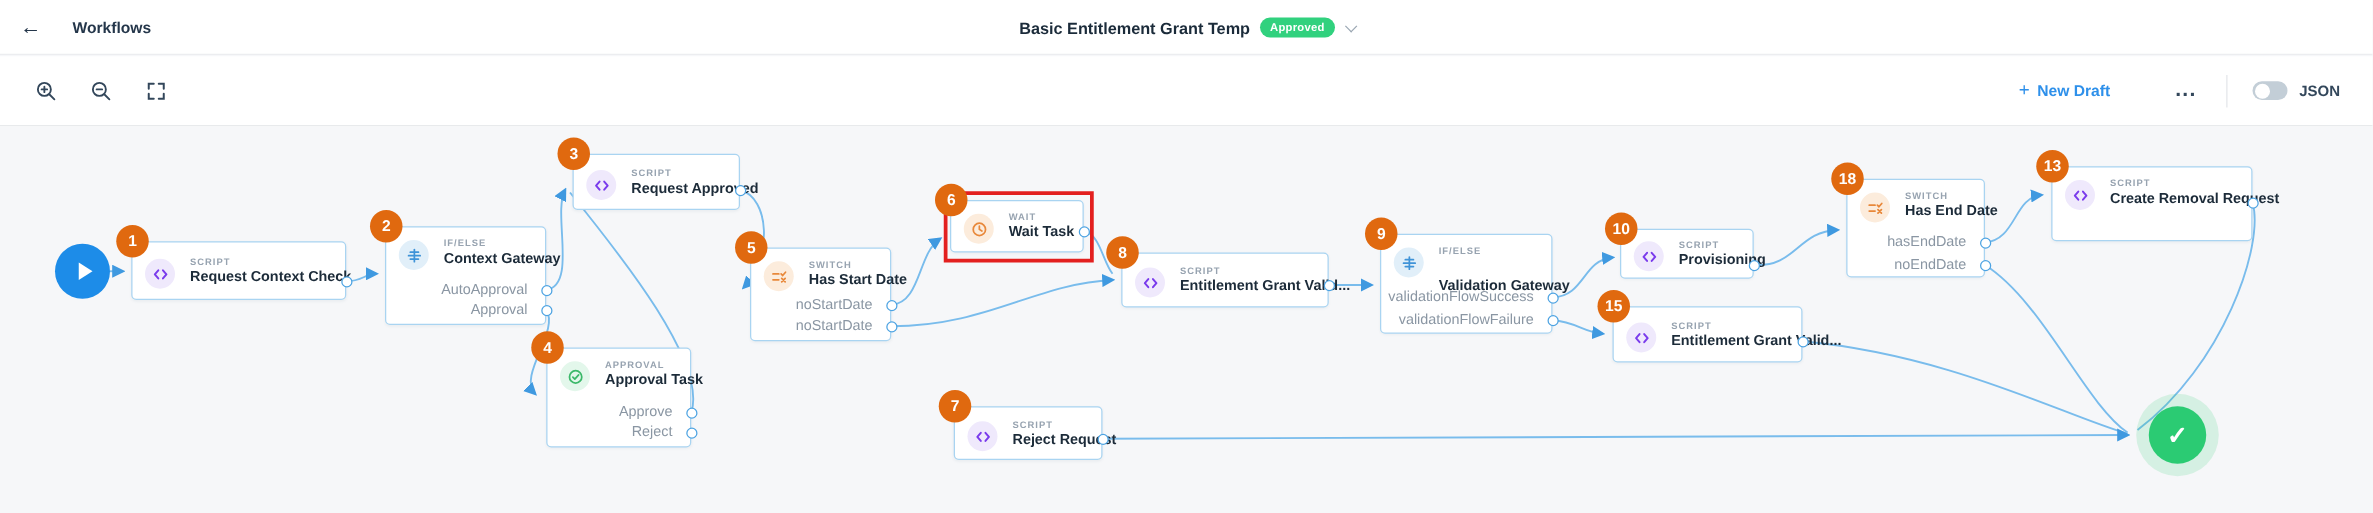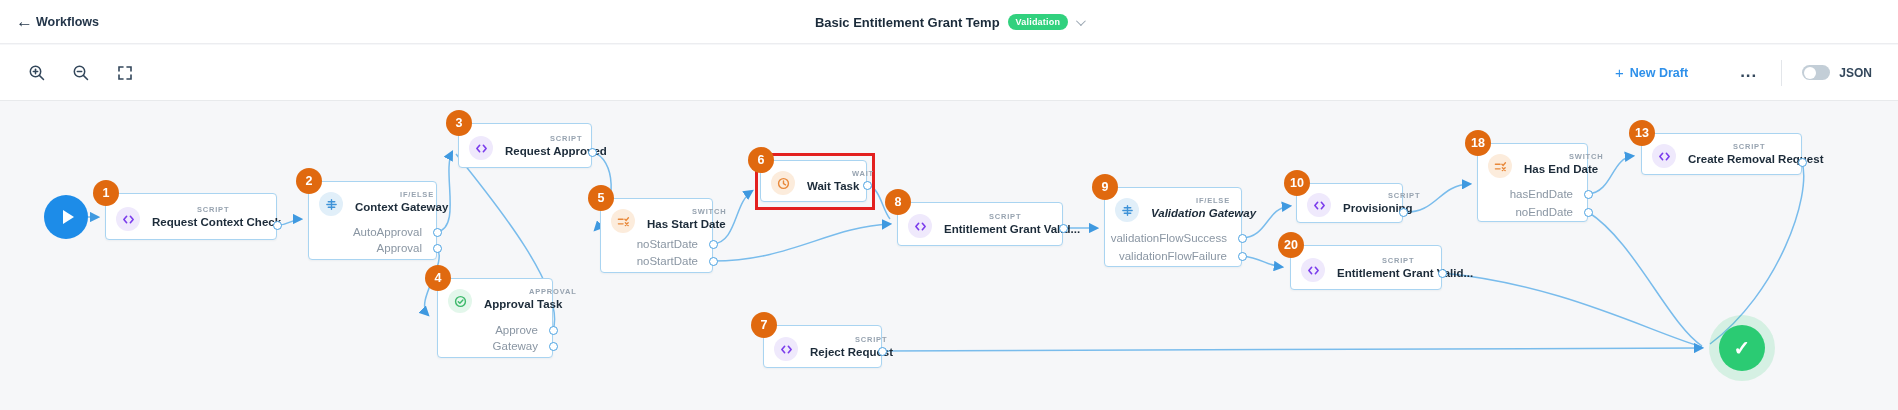--- a/index.html
+++ b/index.html
@@ -3,21 +3,21 @@
 <meta charset="utf-8">
 <style>
   * { margin:0; padding:0; box-sizing:border-box; }
   html,body { width:1898px; height:410px; overflow:hidden;
     font-family:"Liberation Sans", sans-serif; background:#f6f7f9; }
 
   
   .header { position:absolute; left:0; top:0; width:1898px; height:44px;
     background:#fff; border-bottom:1px solid #ecedf0; display:flex; align-items:center; }
   .back-btn { margin-left:16px; font-size:17px; color:#24364a; cursor:pointer; line-height:1; }
-  .hdr-label { margin-left:3px; font-size:12.5px; font-weight:700; color:#24364a; }
+  .hdr-label { margin-left:25px; font-size:12.5px; font-weight:700; color:#24364a; }
   .hdr-center { position:absolute; left:0; right:0; top:0; height:44px;
     display:flex; align-items:center; justify-content:center; gap:8px; pointer-events:none; }
   .hdr-title { font-size:13px; font-weight:700; color:#1b2b3a; pointer-events:auto; }
   .status-pill { background:#31d17e; color:#fff; font-size:9px; font-weight:700;
     padding:3px 8px; border-radius:9px; letter-spacing:.2px; pointer-events:auto; }
   .hdr-chevron { width:7px; height:7px; border-right:1.6px solid #9aa6b2; border-bottom:1.6px solid #9aa6b2;
     transform:rotate(45deg) translateY(-2px); pointer-events:auto; cursor:pointer; }
 
   
   .toolbar { position:absolute; left:0; top:45px; width:1898px; height:56px;
@@ -49,21 +49,21 @@
     display:flex; align-items:center; justify-content:center; z-index:4; }
   .node-icon { position:absolute; left:10px; width:24px; height:24px; border-radius:50%;
     display:flex; align-items:center; justify-content:center; }
   .node-icon svg { width:13px; height:13px; display:block; }
   .ic-script { background:#efe9fc; color:#7a3bec; }
   .ic-ifelse { background:#e1eff9; color:#3f93d8; }
   .ic-switch { background:#fcecdc; color:#e8883a; }
   .ic-wait   { background:#fcecdc; color:#e8883a; }
   .ic-approval { background:#e3f7eb; color:#3cb96a; }
   .node-type { position:absolute; left:46px; font-size:7.5px; font-weight:700; letter-spacing:.8px;
-    color:#97a3b0; text-transform:uppercase;margin-left:45px; }
+    color:#97a3b0; text-transform:uppercase; }
   .node-title { position:absolute; left:46px; font-size:11.5px; font-weight:700; color:#1c2b39;
     white-space:nowrap; }
   .node-output { position:absolute; right:14px; font-size:11.5px; color:#8a96a3; white-space:nowrap; }
   .port { position:absolute; width:9px; height:9px; border-radius:50%; background:#fff;
     border:1.5px solid #4da3e2; z-index:3; cursor:pointer; }
   .highlight-rect { position:absolute; border:3px solid #e3201f; z-index:1; }
 
   .start-node { position:absolute; left:44px; top:94px; width:44px; height:44px; border-radius:50%;
     background:#1d8ce8; display:flex; align-items:center; justify-content:center; cursor:pointer; z-index:2; }
   .play-tri { width:0; height:0; border-left:11px solid #fff; border-top:7px solid transparent;
@@ -74,21 +74,21 @@
   .end-check { color:#fff; font-size:20px; font-weight:700; }
 </style>
 </head>
 <body>
 
 <div class="header">
   <span class="back-btn">←</span>
   <span class="hdr-label">Workflows</span>
   <div class="hdr-center">
     <span class="hdr-title">Basic Entitlement Grant Temp</span>
-    <span class="status-pill">Validation</span>
+    <span class="status-pill">Approved</span>
     <span class="hdr-chevron"></span>
   </div>
 </div>
 
 <div class="toolbar">
   <span class="tool-icon ti-zoomin">
     <svg viewBox="0 0 18 18" fill="none" stroke="currentColor" stroke-width="1.5" stroke-linecap="round">
       <circle cx="7.5" cy="7.5" r="5.2"></circle>
         <line x1="11.6" y1="11.6" x2="15.5" y2="15.5"></line>
       <line x1="5.3" y1="7.5" x2="9.7" y2="7.5"></line>
@@ -204,21 +204,21 @@
       <div class="node-badge">4</div>
       <span class="node-icon ic-approval" style="top: 10px;">
         <svg viewBox="0 0 14 14" fill="none" stroke="currentColor" stroke-width="1.5" stroke-linecap="round" stroke-linejoin="round">
           <circle cx="7" cy="7" r="5.3"></circle>
           <path d="M4.6 7.2 L6.3 8.9 L9.6 5.3"></path>
         </svg>
       </span>
       <div class="node-type" style="top: 8px;">APPROVAL</div>
       <div class="node-title" style="top: 19px;">Approval Task</div>
       <div class="node-output" style="top: 45px; text-align: right;">Approve</div>
-      <div class="node-output" style="top: 61px;">Gateway</div>
+      <div class="node-output" style="top: 61px;">Reject</div>
     </div>
     <div class="port" style="left: 708.5px; top: 138.5px;"></div>
     <div class="port" style="left: 708.5px; top: 155.5px;"></div>
     <div class="wf-node" style="left: 600px; top: 97px; width: 113px; height: 75px;">
       <div class="node-badge">5</div>
       <span class="node-icon ic-switch" style="top: 10px;">
         <svg viewBox="0 0 14 14" fill="none" stroke="currentColor" stroke-width="1.5" stroke-linecap="round">
           <line x1="1.5" y1="4.5" x2="6.5" y2="4.5"></line>
           <line x1="1.5" y1="9.5" x2="6.5" y2="9.5"></line>
           <path d="M8.5 4.5 L9.8 5.8 L12.3 3"></path>
@@ -272,39 +272,39 @@
       <div class="node-badge">9</div>
       <span class="node-icon ic-ifelse" style="top: 10px;">
         <svg viewBox="0 0 14 14" fill="none" stroke="currentColor" stroke-width="1.5" stroke-linecap="round">
           <line x1="3.5" y1="4" x2="10.5" y2="4"></line>
           <line x1="2" y1="7" x2="12" y2="7"></line>
           <line x1="3.5" y1="10" x2="10.5" y2="10"></line>
           <line x1="7" y1="1.8" x2="7" y2="12.2"></line>
         </svg>
       </span>
       <div class="node-type" style="top: 8px;">IF/ELSE</div>
-      <div class="node-title" style="top: 19px; font-style: italic;">Validation Gateway</div>
+      <div class="node-title" style="top: 35px;">Validation Gateway</div>
       <div class="node-output" style="top: 44px;">validationFlowSuccess</div>
       <div class="node-output" style="top: 62px;">validationFlowFailure</div>
     </div>
     <div class="port" style="left: 1398.5px; top: 106.5px;"></div>
     <div class="wf-node" style="left: 1296px; top: 82px; width: 107px; height: 40px;">
       <div class="node-badge">10</div>
       <span class="node-icon ic-script" style="top: 9px;">
         <svg viewBox="0 0 14 14" fill="none" stroke="currentColor" stroke-width="1.7" stroke-linecap="round" stroke-linejoin="round">
           <path d="M5 3.5 L2 7 L5 10.5"></path>
           <path d="M9 3.5 L12 7 L9 10.5"></path>
         </svg>
       </span>
       <div class="node-type" style="top: 7px;">SCRIPT</div>
       <div class="node-title" style="top: 18px;">Provisioning</div>
     </div>
     <div class="port" style="left: 1437.5px; top: 167.5px;"></div>
     <div class="wf-node" style="left: 1290px; top: 144px; width: 152px; height: 45px;">
-      <div class="node-badge">20</div>
+      <div class="node-badge">15</div>
       <span class="node-icon ic-script" style="top: 12px;">
         <svg viewBox="0 0 14 14" fill="none" stroke="currentColor" stroke-width="1.7" stroke-linecap="round" stroke-linejoin="round">
           <path d="M5 3.5 L2 7 L5 10.5"></path>
           <path d="M9 3.5 L12 7 L9 10.5"></path>
         </svg>
       </span>
       <div class="node-type" style="top: 10px;">SCRIPT</div>
       <div class="node-title" style="top: 21px;">Entitlement Grant Valid...</div>
     </div>
     <div class="port" style="left: 1583.5px; top: 88.5px;"></div>
@@ -318,21 +318,21 @@
           <path d="M8.5 4.5 L9.8 5.8 L12.3 3"></path>
           <path d="M9 8.3 L12 11.3 M12 8.3 L9 11.3"></path>
         </svg>
       </span>
       <div class="node-type" style="top: 8px;">SWITCH</div>
       <div class="node-title" style="top: 19px;">Has End Date</div>
       <div class="node-output" style="top: 44px; padding-left: 10px;">hasEndDate</div>
       <div class="node-output" style="top: 62px;">noEndDate</div>
     </div>
     <div class="port" style="left: 1797.5px; top: 56.5px;"></div>
-    <div class="wf-node" style="left: 1641px; top: 32px; width: 161px; height: 42px;">
+    <div class="wf-node" style="left: 1641px; top: 32px; width: 161px; height: 60px;">
       <div class="node-badge">13</div>
       <span class="node-icon ic-script" style="top: 10px;">
         <svg viewBox="0 0 14 14" fill="none" stroke="currentColor" stroke-width="1.7" stroke-linecap="round" stroke-linejoin="round">
           <path d="M5 3.5 L2 7 L5 10.5"></path>
           <path d="M9 3.5 L12 7 L9 10.5"></path>
         </svg>
       </span>
       <div class="node-type" style="top: 8px;">SCRIPT</div>
       <div class="node-title" style="top: 19px;">Create Removal Request</div>
     </div>

